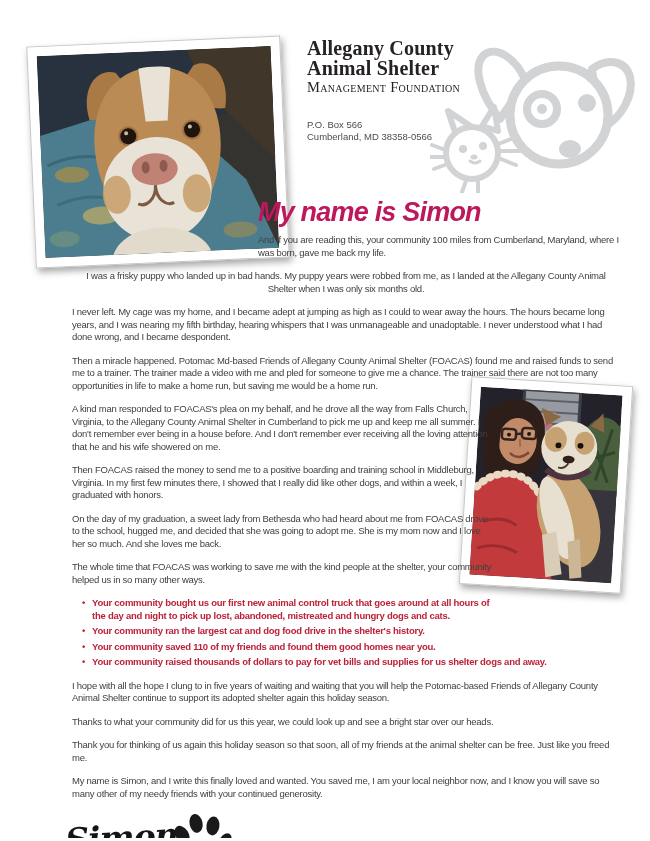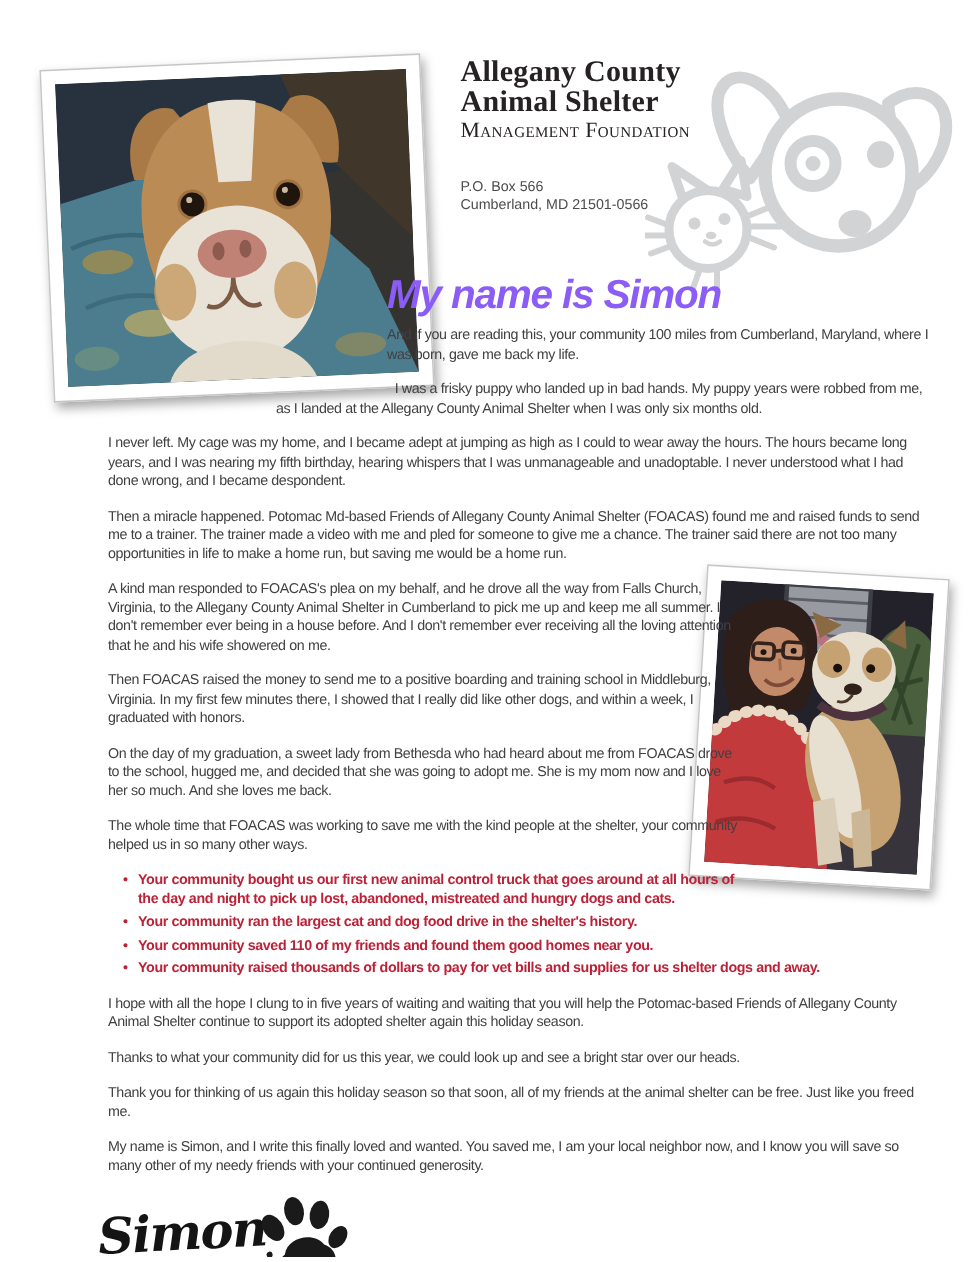--- a/index.html
+++ b/index.html
@@ -35,21 +35,21 @@
   .content {
     position:absolute; left:0; top:182px; width:650px; box-sizing:border-box;
     padding:0 30px 0 72px;
     font-size:9.5px; line-height:12.5px; letter-spacing:-0.25px; color:#414042;
   }
   .spacer-left  { float:left;  width:228px; height:80px; margin-left:-42px; }
   .spacer-right { float:right; width:145px; height:218px; margin-right:-20px; }
 
   h1.sim-heading {
     font-style:italic; font-weight:bold; font-size:27px; line-height:28px;
-    letter-spacing:-0.8px; margin:0 0 8px 0; color:#8b5cf6;
+    letter-spacing:-0.8px; margin:16px 0 8px 0; color:#be185d;
   }
   .content p { margin:0 0 11px 0; }
   .content p.centered { text-align:center; }
 
   ul.red-bullets { list-style:none; margin:0 0 11px 0; padding:0 0 0 20px; }
   ul.red-bullets li {
     position:relative; margin:0 0 3px 0; font-weight:bold; 
     color:#bb2238; line-height:12.5px;
   }
   ul.red-bullets li::before { content:"\2022"; position:absolute; left:-10px; top:0; }
@@ -100,21 +100,21 @@
       <path d="M68 202 C 80 168 152 168 166 202 Z" fill="#e2dbcb"></path>
     </svg>
   </div>
 
   <div class="masthead">
     <div class="org-name">Allegany County</div>
     <div class="org-name">Animal Shelter</div>
     <div class="org-sub">Management Foundation</div>
     <div class="org-addr">
       <div>P.O. Box 566</div>
-      <div>Cumberland, MD 21501-0566</div>
+      <div>Cumberland, MD 38358-0566</div>
     </div>
   </div>
 
   <svg class="logo" viewBox="0 0 214 160">
     <g stroke="#d2d3d5" fill="#ffffff" stroke-linejoin="round" stroke-linecap="round">
       <path d="M96 50 C 88 26 66 12 54 22 C 42 33 50 62 70 86 C 78 74 88 60 96 50 Z" stroke-width="8"></path>
       <path d="M162 36 C 178 24 196 28 200 44 C 204 62 192 84 174 94 C 168 74 164 54 162 36 Z" stroke-width="8"></path>
       <circle cx="129" cy="82" r="49" stroke-width="9"></circle>
       <circle cx="112" cy="76" r="15" stroke-width="8" fill="none"></circle>
     </g>

